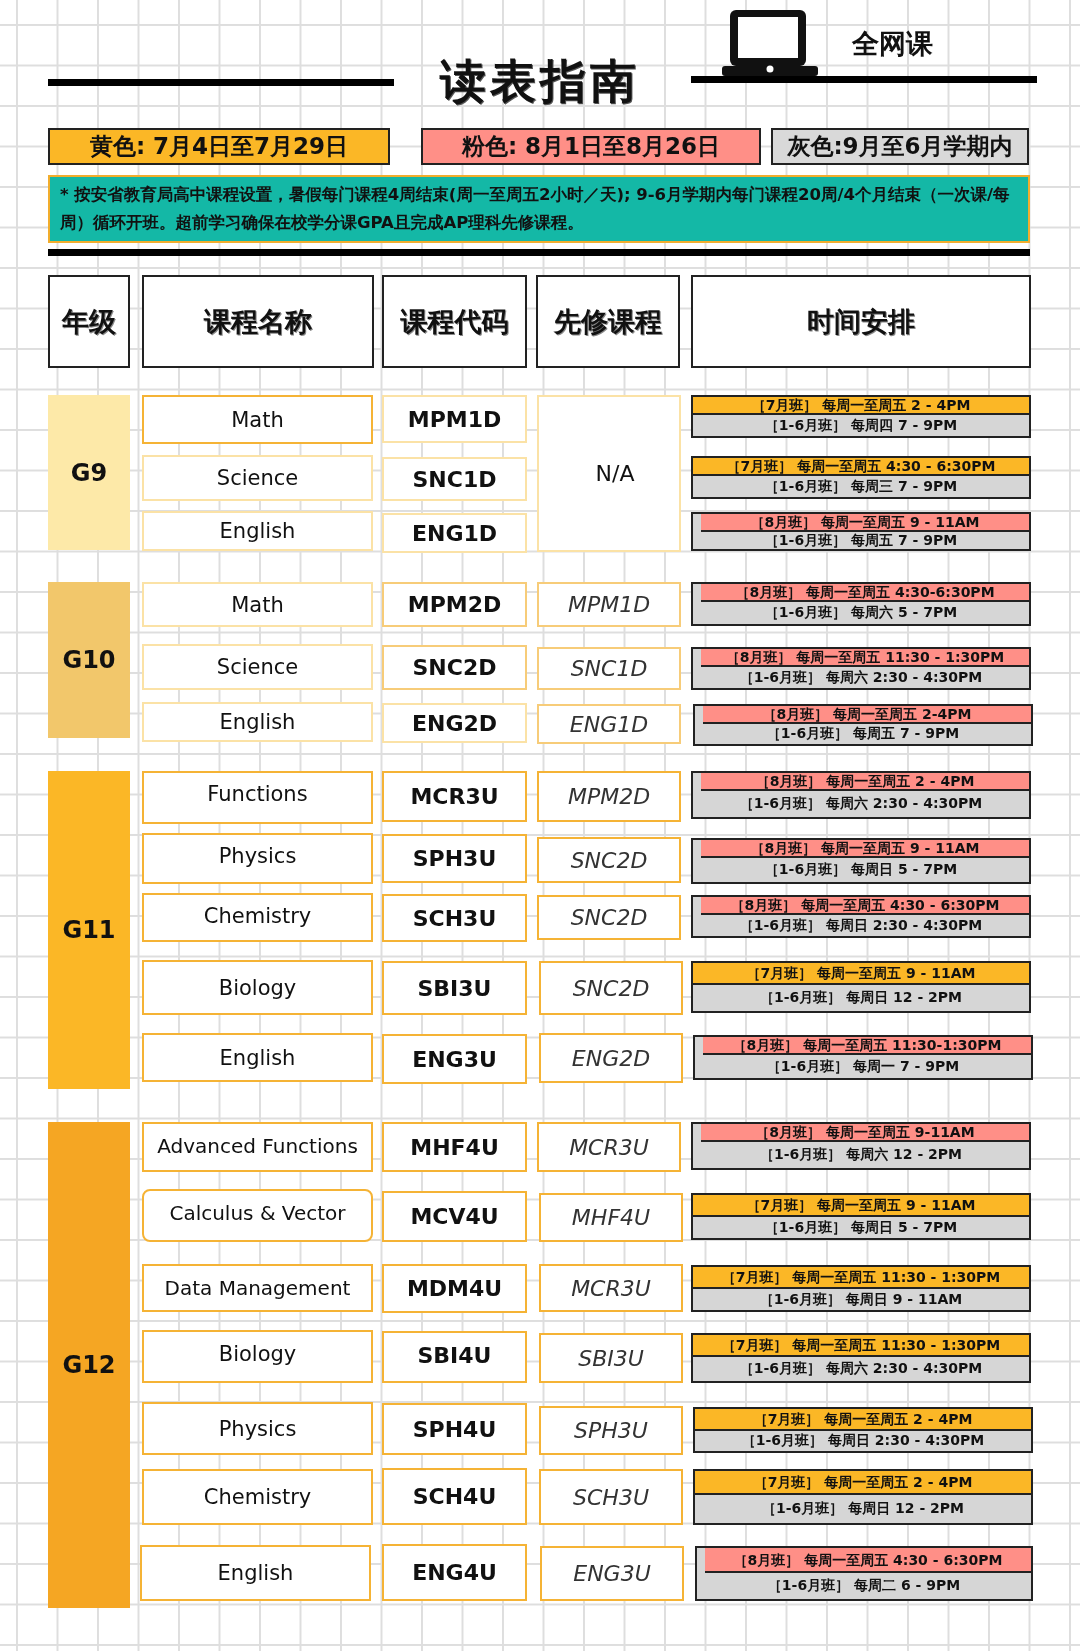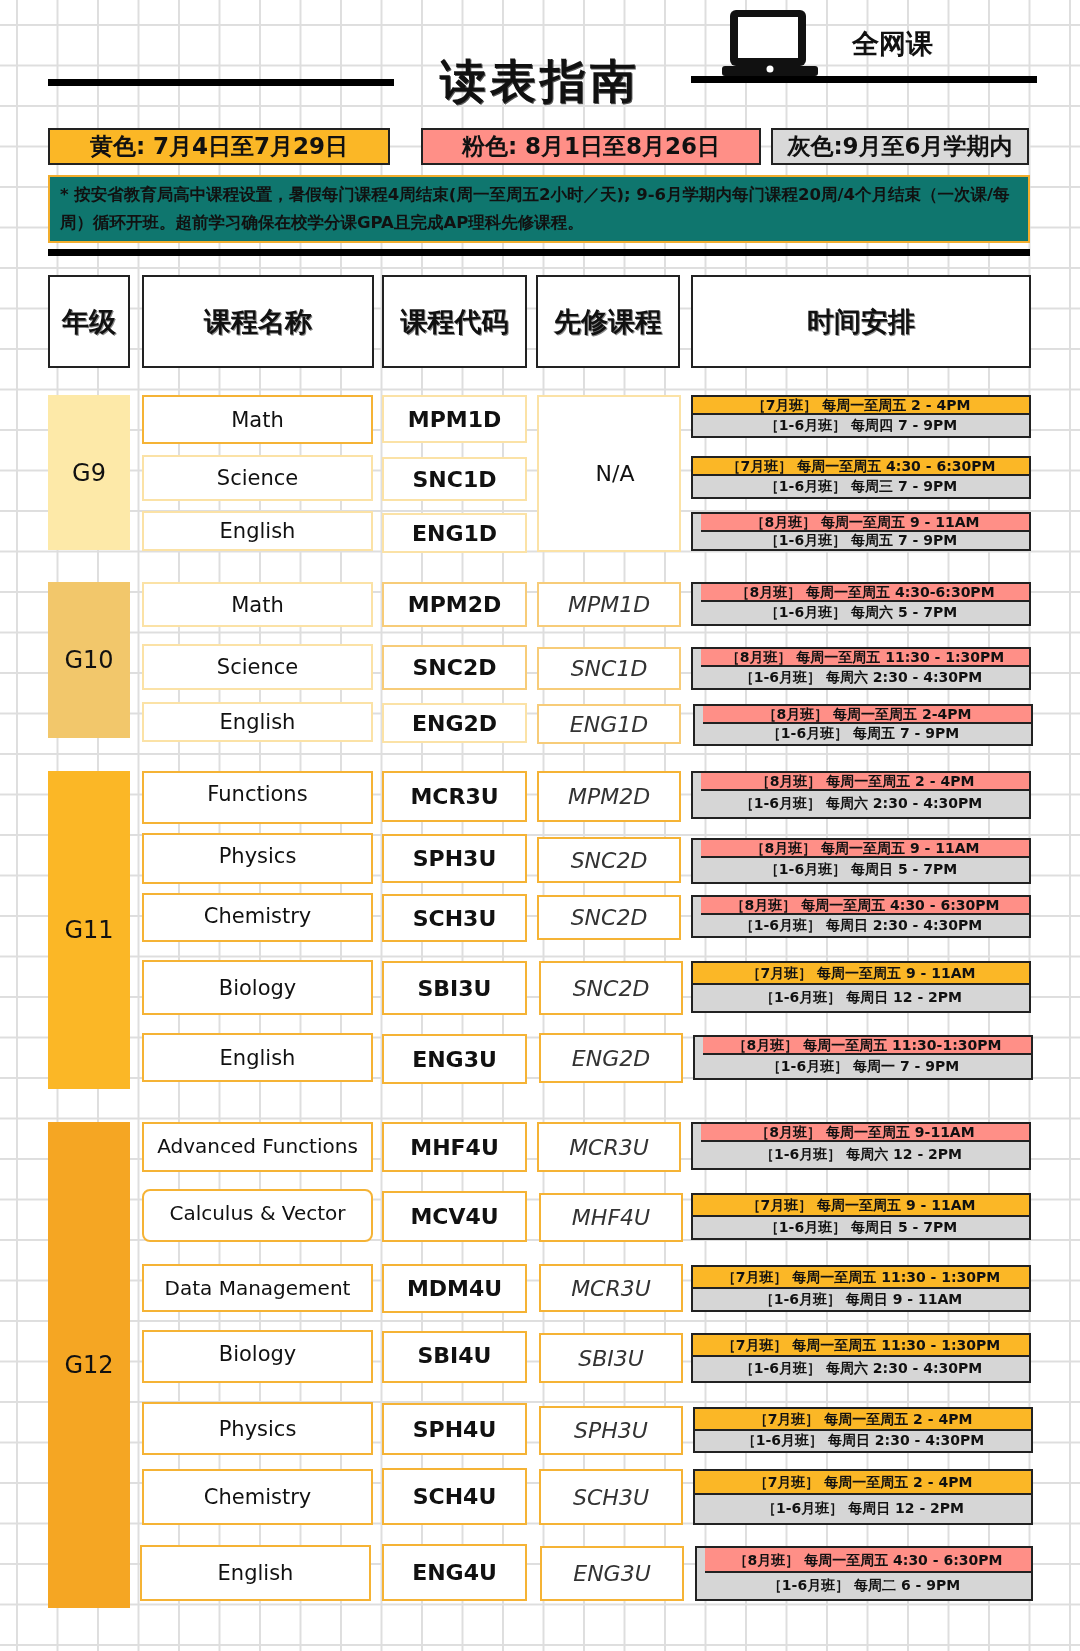--- a/index.html
+++ b/index.html
@@ -26,32 +26,32 @@
   .brand {
     position: absolute; left: 852px; top: 26px; font-size: 27px; font-weight: bold; color: #111;
   }
   .legend {
     position: absolute; top: 128px; height: 37px; border: 2px solid #222;
     font-size: 23px; font-weight: bold; line-height: 33px; text-align: center; color: #111;
     white-space: nowrap; overflow: hidden;
   }
   .note {
     position: absolute; left: 48px; top: 175px; width: 982px; height: 68px;
-    border: 2px solid #f2ad2d; background: #0f766e;
+    border: 2px solid #f2ad2d; background: #14b8a6;
     font-size: 16.5px; font-weight: bold; color: #111; line-height: 28px;
     padding: 4px 10px;
   }
   .hdr {
     position: absolute; top: 275px; height: 93px; border: 2px solid #222; background: #fff;
     font-size: 27px; font-weight: bold; color: #111; text-align: center; line-height: 89px;
     text-shadow: 1px 1px 0 #888;
   }
   .grade {
     position: absolute; left: 48px; width: 82px;
-    font-size: 24px; font-weight: normal; color: #111;
+    font-size: 24px; font-weight: bold; color: #111;
     display: flex; align-items: center; justify-content: center;
   }
   .cell {
     position: absolute; background: #fff; border: 2px solid #f5b335;
     display: flex; align-items: center; justify-content: center;
     font-size: 21px; color: #111; text-align: center; white-space: nowrap;
   }
   .cell.light { border-color: #fbe2a6; }
   .cell.name { left: 142px; width: 231px; }
   .cell.code { left: 382px; width: 145px; font-weight: bold; font-size: 22px; }

